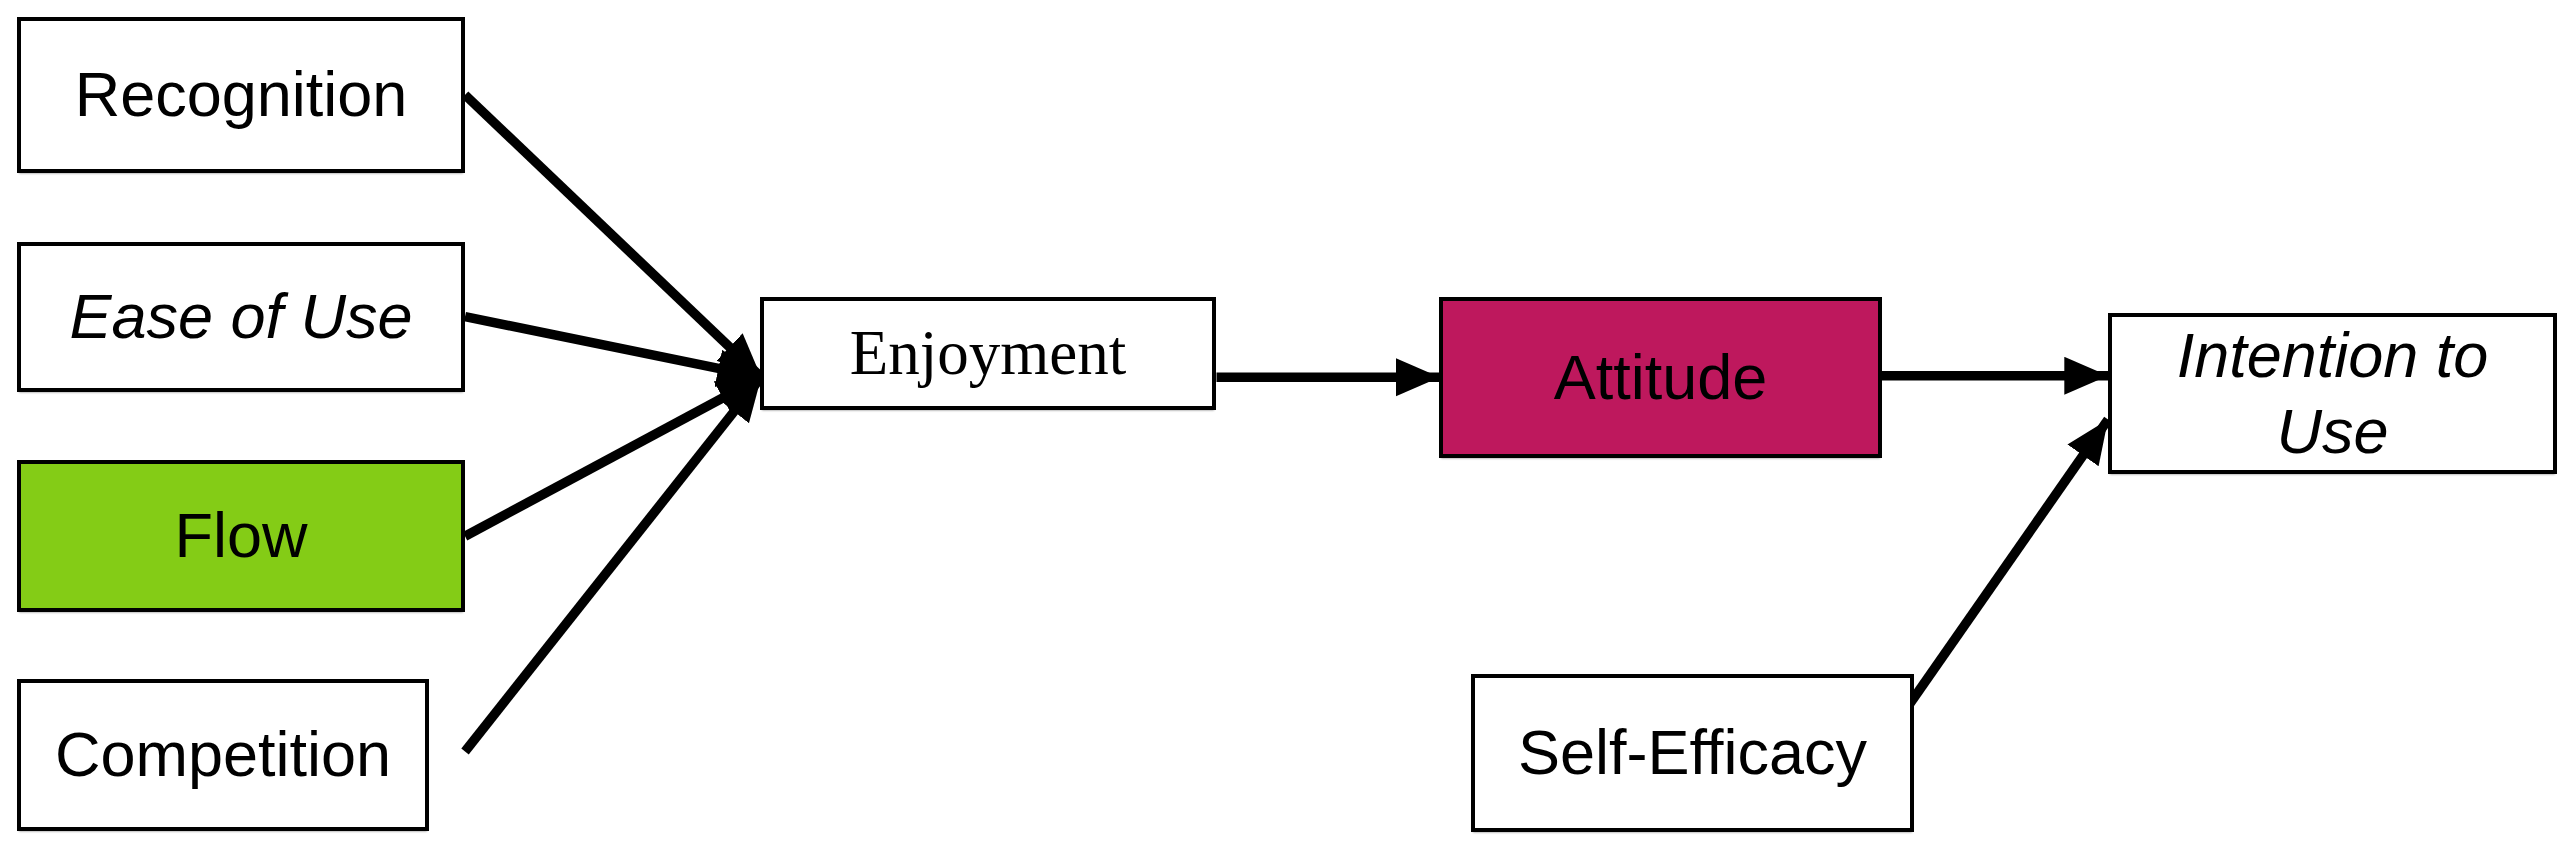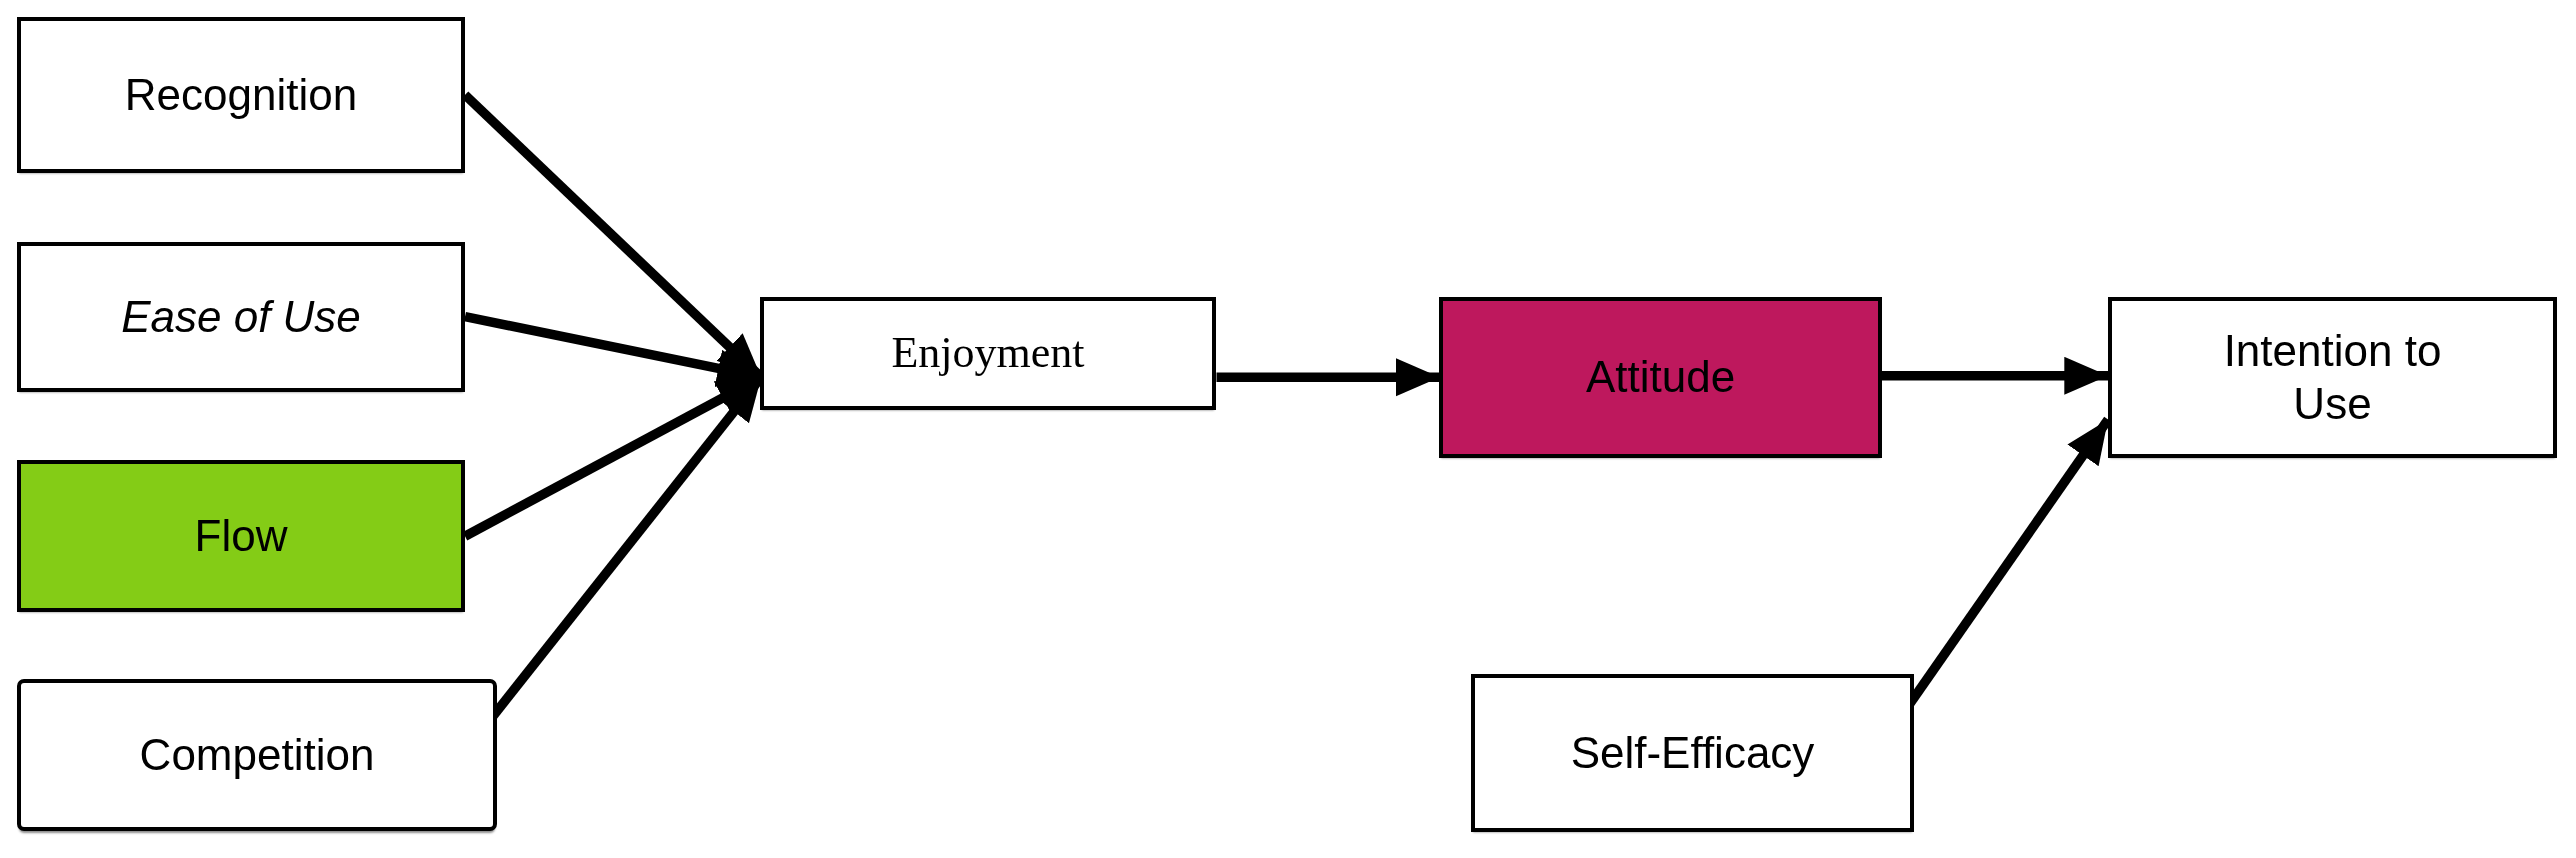--- a/index.html
+++ b/index.html
@@ -26,21 +26,21 @@
   .node {
     position: absolute;
     box-sizing: border-box;
     background: #ffffff;
     border: 4.4px solid #000000;
     box-shadow: 0 3.6px 2.2px -2.2px rgba(0,0,0,0.45);
     display: flex;
     align-items: center;
     justify-content: center;
     text-align: center;
-    font-size: 44px;
+    font-size: 63px;
     line-height: 1.2;
     color: #000000;
     white-space: pre-line;
   }
 </style>
 </head>
 <body>
 
 <div class="canvas">
   <svg class="edges-layer" viewBox="0 0 3530 1176" xmlns="http://www.w3.org/2000/svg">
@@ -56,21 +56,21 @@
         <line x1="637" y1="1030" x2="1043" y2="517" stroke="#000000" stroke-width="13" marker-end="url(#arrowhead)"></line>
         <line x1="1667" y1="517" x2="1973" y2="517" stroke="#000000" stroke-width="13" marker-end="url(#arrowhead)"></line>
         <line x1="2579" y1="515" x2="2889" y2="515" stroke="#000000" stroke-width="13" marker-end="url(#arrowhead)"></line>
         <line x1="2580" y1="1018" x2="2889" y2="575" stroke="#000000" stroke-width="13" marker-end="url(#arrowhead)"></line>
       </g>
   </svg>
   <div id="nodes-layer">
       <div class="node" style="left: 17px; top: 17px; width: 448px; height: 156px; background: rgb(255, 255, 255); border-color: rgb(0, 0, 0); border-width: 4.4px;"><span>Recognition</span></div>
       <div class="node" style="left: 17px; top: 242px; width: 448px; height: 150px; background: rgb(255, 255, 255); border-color: rgb(0, 0, 0); border-width: 4.4px; font-style: italic;"><span>Ease of Use</span></div>
       <div class="node" style="left: 17px; top: 460px; width: 448px; height: 152px; background: #84cc16; border-color: rgb(0, 0, 0); border-width: 4.4px;"><span>Flow</span></div>
-      <div class="node" style="left: 17px; top: 679px; width: 480px; height: 152px; background: rgb(255, 255, 255); border-color: rgb(0, 0, 0); border-width: 4.4px; border-radius: 7px;"><span>Competition</span></div>
+      <div class="node" style="left: 17px; top: 679px; width: 412px; height: 152px; background: rgb(255, 255, 255); border-color: rgb(0, 0, 0); border-width: 4.4px;"><span>Competition</span></div>
       <div class="node" style="left: 760px; top: 297px; width: 456px; height: 113px; background: rgb(255, 255, 255); border-color: rgb(0, 0, 0); border-width: 4.4px; font-family: Liberation Serif, serif;"><span>Enjoyment</span></div>
       <div class="node" style="left: 1439px; top: 297px; width: 443px; height: 161px; background: #be185d; border-color: rgb(0, 0, 0); border-width: 4.4px;"><span>Attitude</span></div>
-      <div class="node" style="left: 2108px; top: 297px; width: 449px; height: 161px; background: rgb(255, 255, 255); border-color: rgb(0, 0, 0); border-width: 4.4px;"><span>Intention to
+      <div class="node" style="left: 2108px; top: 313px; width: 449px; height: 161px; background: rgb(255, 255, 255); border-color: rgb(0, 0, 0); border-width: 4.4px; font-style: italic;"><span>Intention to
 Use</span></div>
       <div class="node" style="left: 1439px; top: 674px; width: 443px; height: 158px; background: rgb(255, 255, 255); border-color: rgb(0, 0, 0); border-width: 4.4px; margin-left: 32px;"><span>Self-Efficacy</span></div>
     </div>
 </div>
 
 
 </body></html>

